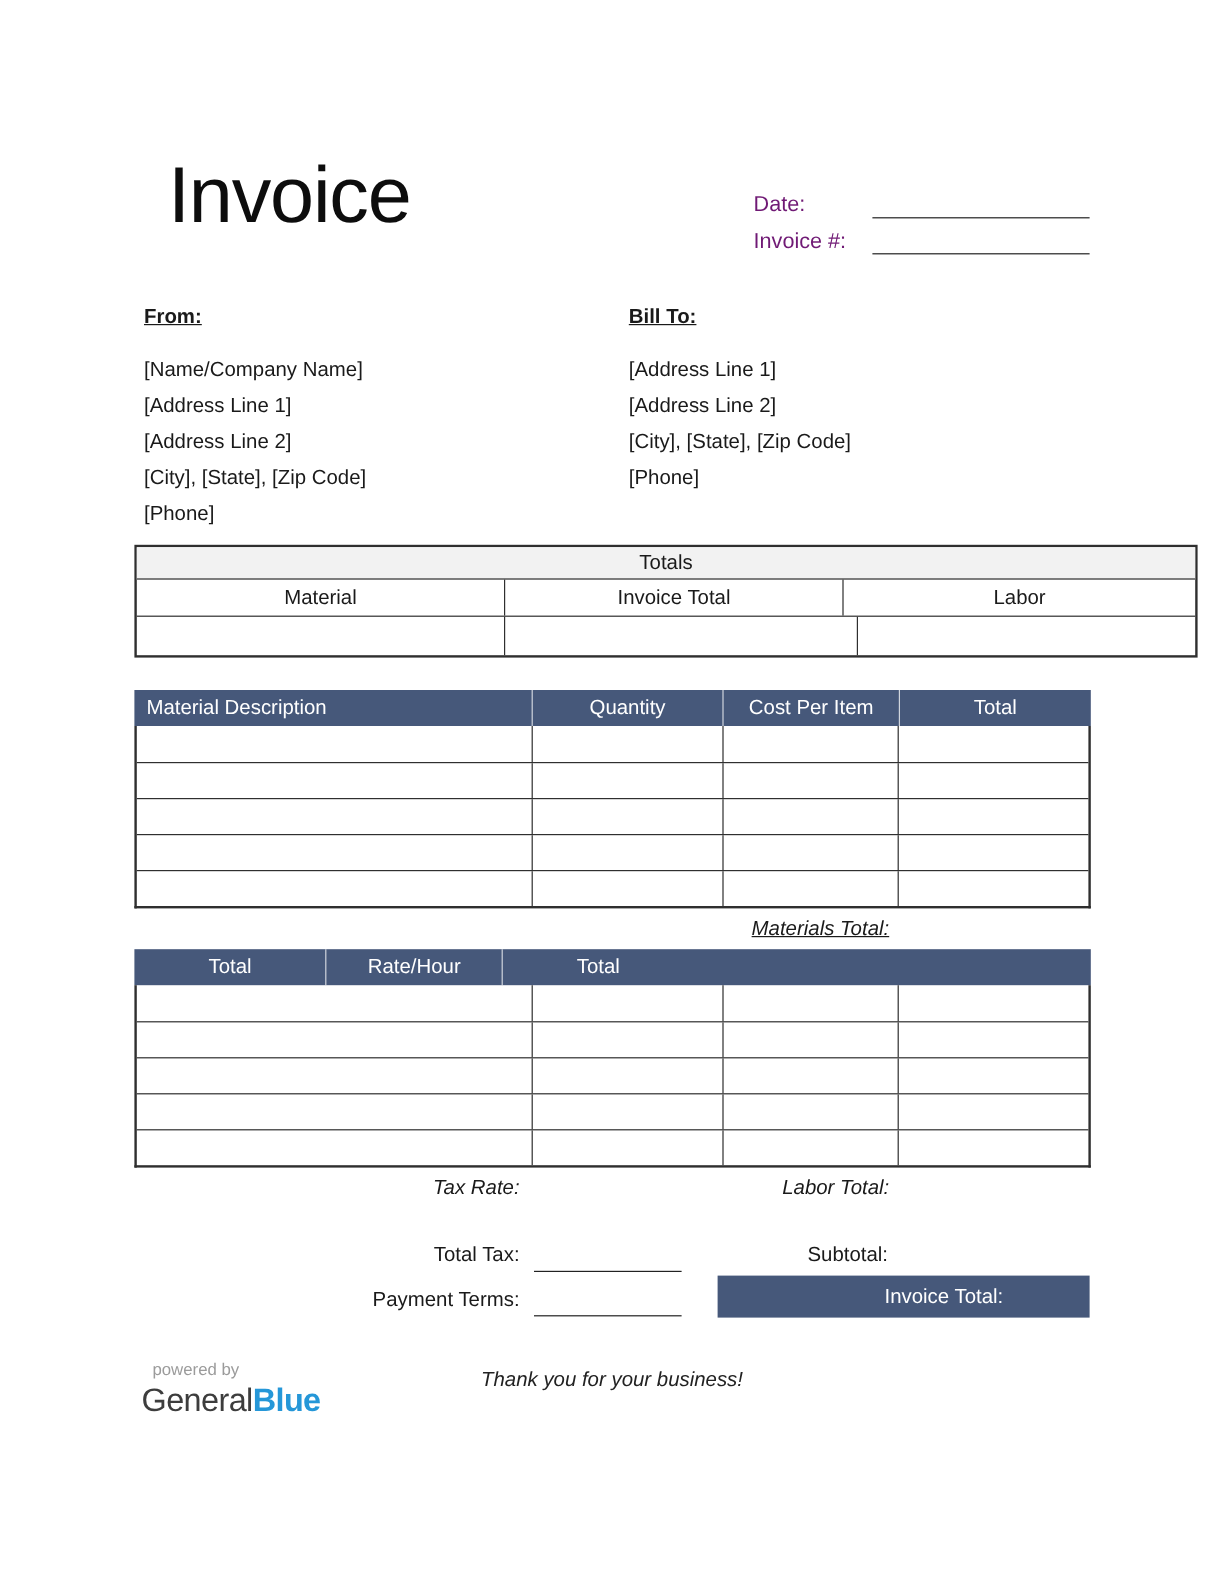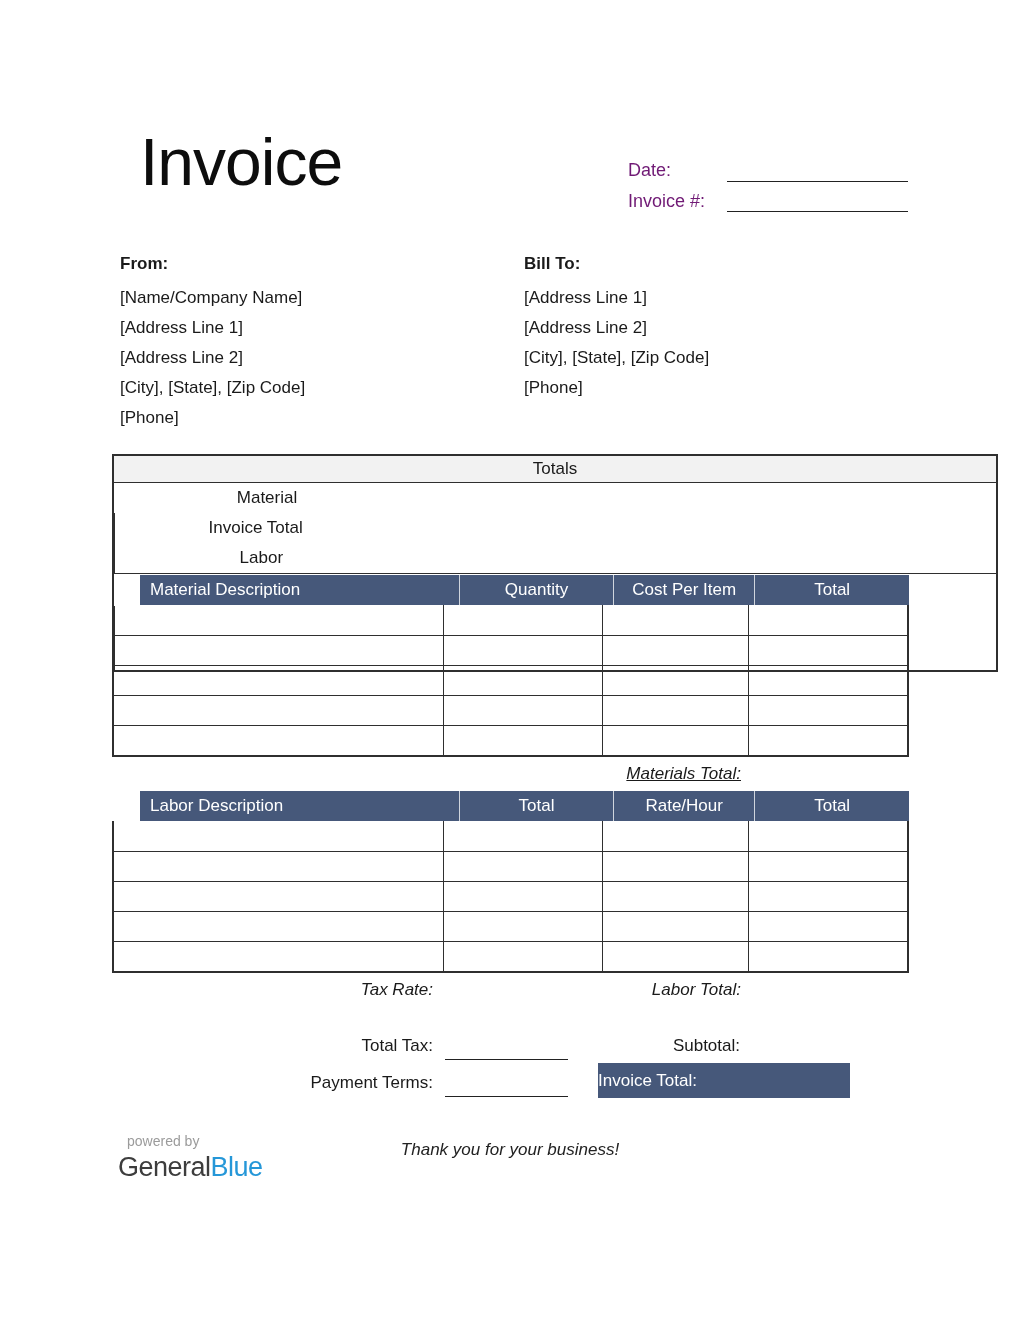--- a/index.html
+++ b/index.html
@@ -26,37 +26,37 @@
   .date-label { left: 628px; top: 160px; }
   .invno-label { left: 628px; top: 191px; }
   .fill-line { border-bottom: 1.6px solid #222; height: 0; }
   .date-line { left: 727px; top: 181px; width: 181px; }
   .invno-line { left: 727px; top: 211px; width: 181px; }
 
   
   .addr { top: 254px; width: 360px; }
   .addr-from { left: 120px; }
   .addr-bill { left: 524px; }
-  .addr h3 { font-size: 17px; font-weight: 700; margin-bottom: 9px; }
+  .addr h3 { font-size: 17px; font-weight: 700; margin-bottom: 19px; text-decoration: underline; }
   .addr p { font-size: 17px; line-height: 30px; font-weight: 400; }
 
   
   .totals-table { left: 112px; top: 454px; width: 886px; border: 2px solid var(--border-dark); }
   .totals-title { background: var(--totals-bg); height: 27px; display: flex; align-items: center; justify-content: center;
                   font-size: 17px; border-bottom: 1px solid var(--border-dark); }
-  .totals-row { display: flex; flex-direction: column; }
+  .totals-row { display: flex; }
   .totals-row .tcell { height: 30px; display: flex; align-items: center; justify-content: center; font-size: 17px; }
   .totals-row .tcell + .tcell { border-left: 1px solid var(--border-dark); }
   .totals-head { border-bottom: 1px solid var(--border-dark); }
   .totals-vals .tcell { height: 32px; }
   .tc1 { width: 34.7%; } .tc2 { width: 33.3%; } .tc3 { width: 32%; }
 
   
   .items-table { left: 112px; width: 797px; }
-  .items-head { display: flex; background: var(--accent); color: #fff; height: 30px; align-items: center; margin-left: 28px; }
+  .items-head { display: flex; background: var(--accent); color: #fff; height: 30px; align-items: center; }
   .items-head .hcell { font-size: 17px; display: flex; align-items: center; justify-content: center; height: 100%; }
   .items-head .hcell + .hcell { border-left: 1px solid rgba(255,255,255,0.75); }
   .items-head .hc1 { justify-content: flex-start; padding-left: 10px; }
   .hc1 { width: 41.5%; } .hc2 { width: 20%; } .hc3 { width: 18.4%; } .hc4 { width: 20.1%; }
   .items-body { border: 2px solid var(--border-dark); border-top: none; }
   .items-row { display: flex; height: 30px; }
   .items-row + .items-row { border-top: 1px solid var(--border-dark); }
   .items-row .cell { height: 100%; }
   .items-row .cell + .cell { border-left: 1px solid var(--border-dark); }
   .materials-table { top: 575px; }
@@ -67,29 +67,29 @@
   .tax-rate-label { left: 233px; top: 980px; width: 200px; }
   .labor-total-label { left: 541px; top: 980px; width: 200px; }
 
   
   .sum-label { font-size: 17px; text-align: right; }
   .total-tax-label { left: 233px; top: 1036px; width: 200px; }
   .subtotal-label { left: 540px; top: 1036px; width: 200px; }
   .payment-terms-label { left: 213px; top: 1073px; width: 220px; }
   .tax-line { left: 445px; top: 1059px; width: 123px; }
   .terms-line { left: 445px; top: 1096px; width: 123px; }
-  .invoice-total-bar { left: 598px; top: 1063px; width: 252px; height: 35px; background: var(--accent);
-                       color: #fff; font-size: 17px; display: flex; align-items: center; 
+  .invoice-total-bar { left: 598px; top: 1063px; width: 310px; height: 35px; background: var(--accent);
+                       color: #fff; font-size: 17px; display: flex; align-items: center; justify-content: flex-end;
                        padding-right: 72px; white-space: nowrap; }
 
   
   .powered-by { left: 127px; top: 1133px; font-size: 14px; color: var(--muted); }
   .brand { left: 118px; top: 1152px; font-size: 27px; letter-spacing: -0.5px; }
   .brand .g { color: #3d3d3d; }
-  .brand .b { color: var(--brand-blue); }
+  .brand .b { color: var(--brand-blue); font-weight: bold; }
   .thank-you { left: 310px; top: 1140px; width: 400px; text-align: center; font-size: 17px; font-style: italic; color: #222; }
 </style>
 </head>
 <body>
 
 <h1 class="abs doc-title">Invoice</h1>
 
 <span class="abs field-label date-label">Date:</span>
 <div class="abs fill-line date-line"></div>
 <span class="abs field-label invno-label">Invoice #:</span>
@@ -164,21 +164,20 @@
       <div class="cell hc3"></div>
       <div class="cell hc4"></div>
     </div>
   </div>
 </div>
 
 <div class="abs italic-label materials-total-label">Materials Total:</div>
 
 <div class="abs items-table labor-table">
   <div class="items-head">
-    <div class="hcell hc1">Labor Description</div>
     <div class="hcell hc2">Total</div>
     <div class="hcell hc3">Rate/Hour</div>
     <div class="hcell hc4">Total</div>
   </div>
   <div class="items-body">
     <div class="items-row">
       <div class="cell hc1"></div>
       <div class="cell hc2"></div>
       <div class="cell hc3"></div>
       <div class="cell hc4"></div>

